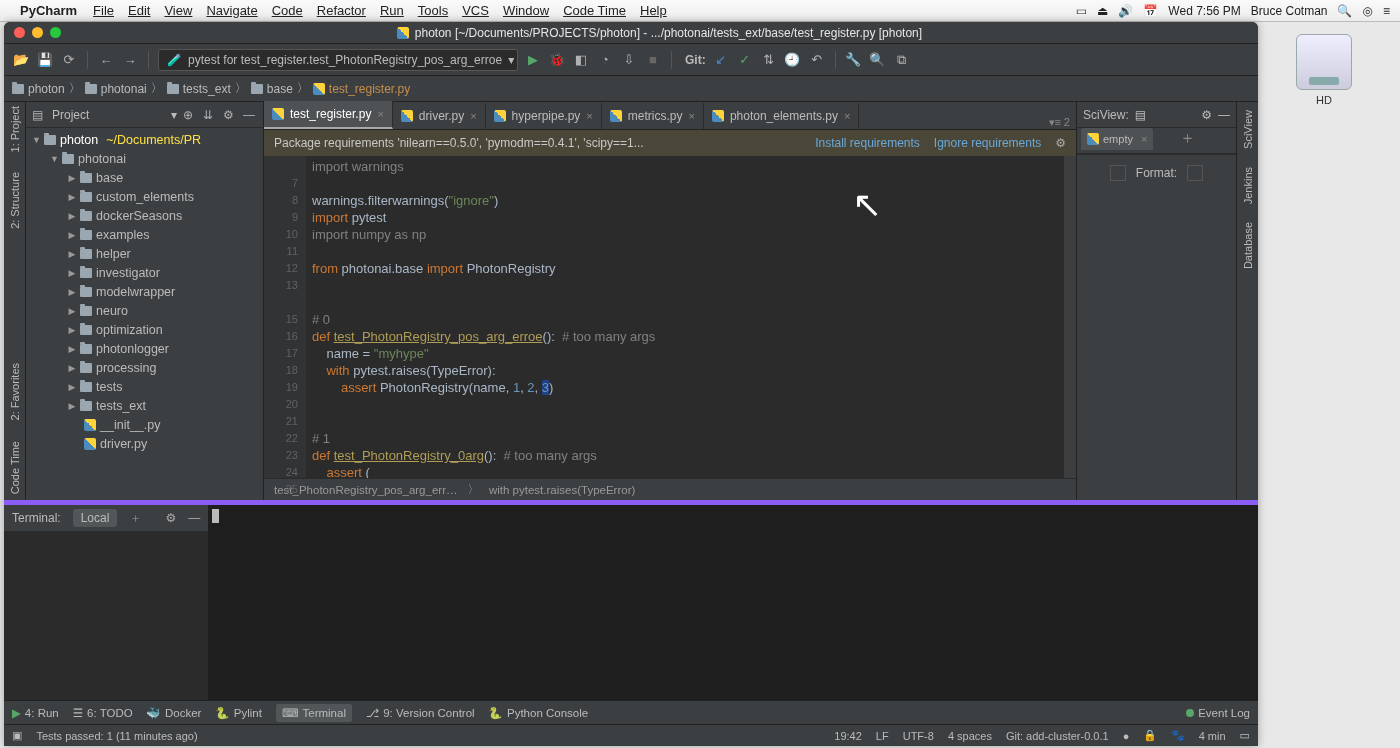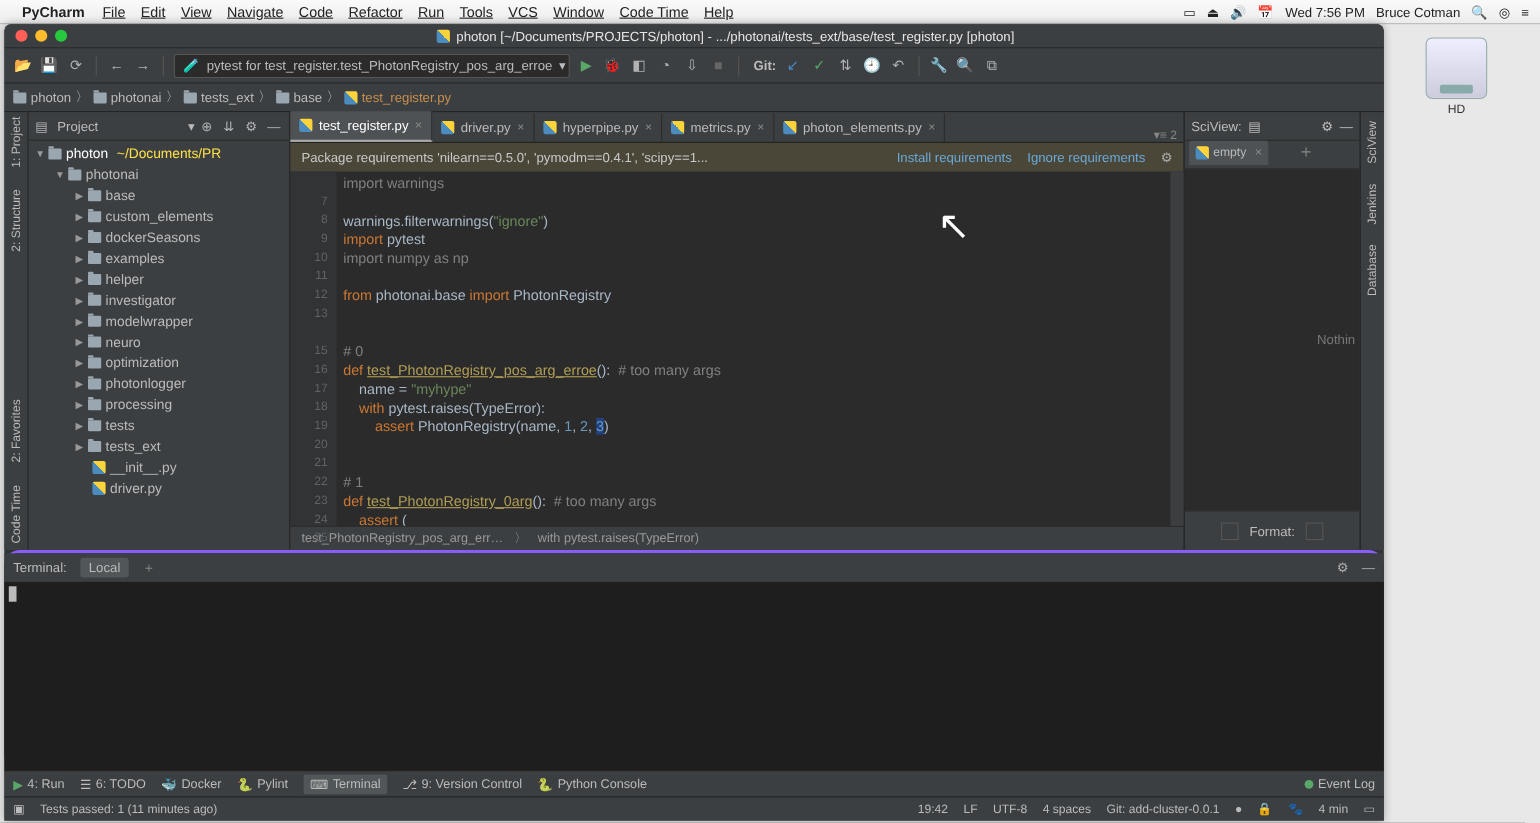--- a/index.html
+++ b/index.html
@@ -78,21 +78,21 @@
 .sci-header { height:26px; display:flex; align-items:center; gap:6px; padding:0 6px; font-size:12px; color:#bbb; border-bottom:1px solid #2b2b2b;}
 .sci-tabs { height:26px; display:flex; align-items:flex-start; padding:0 4px; gap:20px; border-bottom:1px solid #2b2b2b;}
 .sci-tab { height:22px; display:flex; align-items:center; gap:4px; padding:0 6px; background:#4e5254; font-size:11px; color:#bbb; border-radius:3px 3px 0 0;}
 .sci-body { flex:1; background:#2b2b2b; display:flex; align-items:center; justify-content:flex-end; color:#777; font-size:12px; padding-right:4px; overflow:hidden;}
 .sci-footer { height:36px; border-top:1px solid #2b2b2b; display:flex; align-items:center; justify-content:center; gap:10px; color:#bbb; font-size:12px;}
 .sci-footer .box { width:16px; height:16px; border:1px solid #555;}
 
 .right-gutter { width:22px; background:#3c3f41; border-left:1px solid #222; display:flex; flex-direction:column; align-items:center; padding-top:8px; gap:18px;}
 
 
-.terminal { height:200px; background:#2b2b2b; display:flex; flex-direction:column; border-top:3px solid #8b5cf6;border-radius:14px;}
+.terminal { height:200px; background:#2b2b2b; display:flex; border-top:5px solid #8b5cf6;}
 .term-hdr { height:26px; background:#3c3f41; display:flex; align-items:center; padding:0 8px; gap:12px; font-size:12px; color:#bbb;}
 .term-hdr .lbl { }
 .term-hdr .active-sess { background:#515658; padding:2px 8px; border-radius:3px;}
 .term-hdr .plus { color:#888;}
 .term-body { flex:1; background:#1e1e1e; padding:4px; font-family:Menlo,monospace; font-size:12px; color:#bbb;}
 .term-cursor { display:inline-block; width:7px; height:14px; background:#bbb;}
 
 
 .bottom-tools { height:24px; background:#3c3f41; border-top:1px solid #222; display:flex; align-items:center; padding:0 8px; gap:14px; font-size:11.5px; color:#bbb;}
 .bt-item { display:flex; align-items:center; gap:4px;}
@@ -424,23 +424,20 @@
         <span>—</span>
       </div>
       <div class="sci-tabs">
         <div class="sci-tab">
             <span class="py-ico"></span>
             <span>empty</span>
             <span style="color:#888;margin-left:4px">×</span>
           </div>
         <span style="color:#888;margin-left:6px">＋</span>
       </div>
-      <div class="sci-body">
-          <span>Nothin</span>
-        </div>
       <div class="sci-footer">
         <div class="box"></div>
         <span>Format:</span>
         <div class="box"></div>
       </div>
     </div>
 
     <div class="right-gutter">
       <div class="vlabel">SciView</div>
       <div class="vlabel">Jenkins</div>

